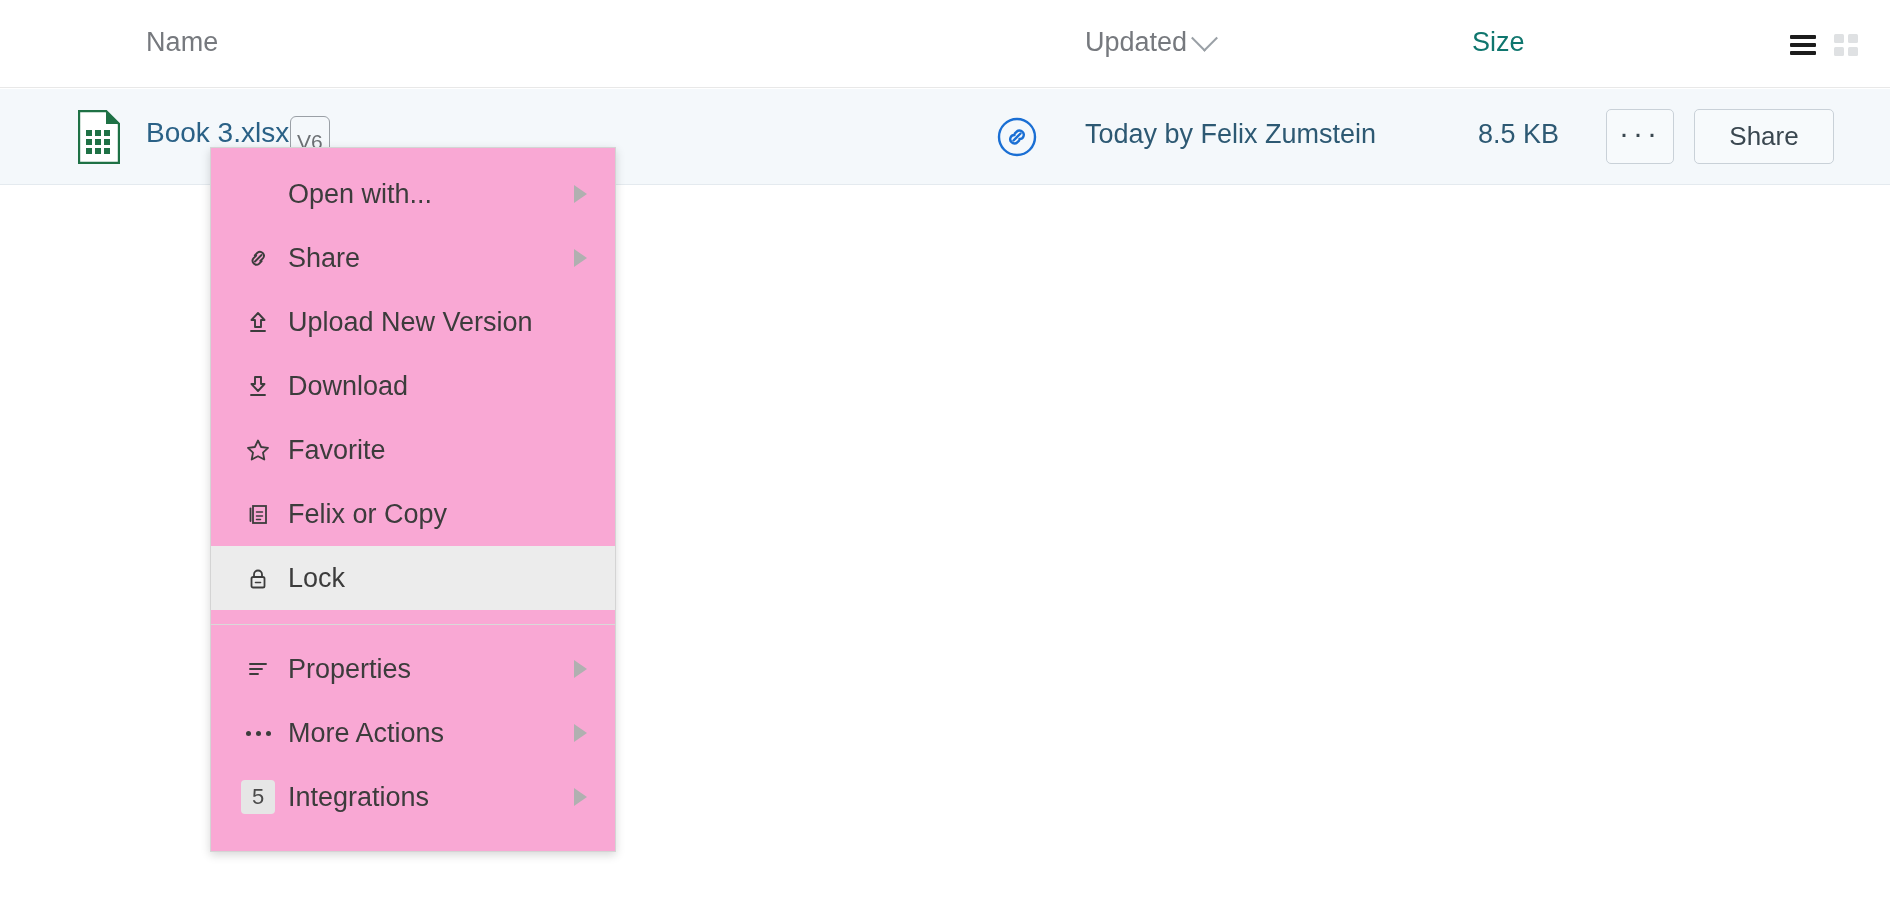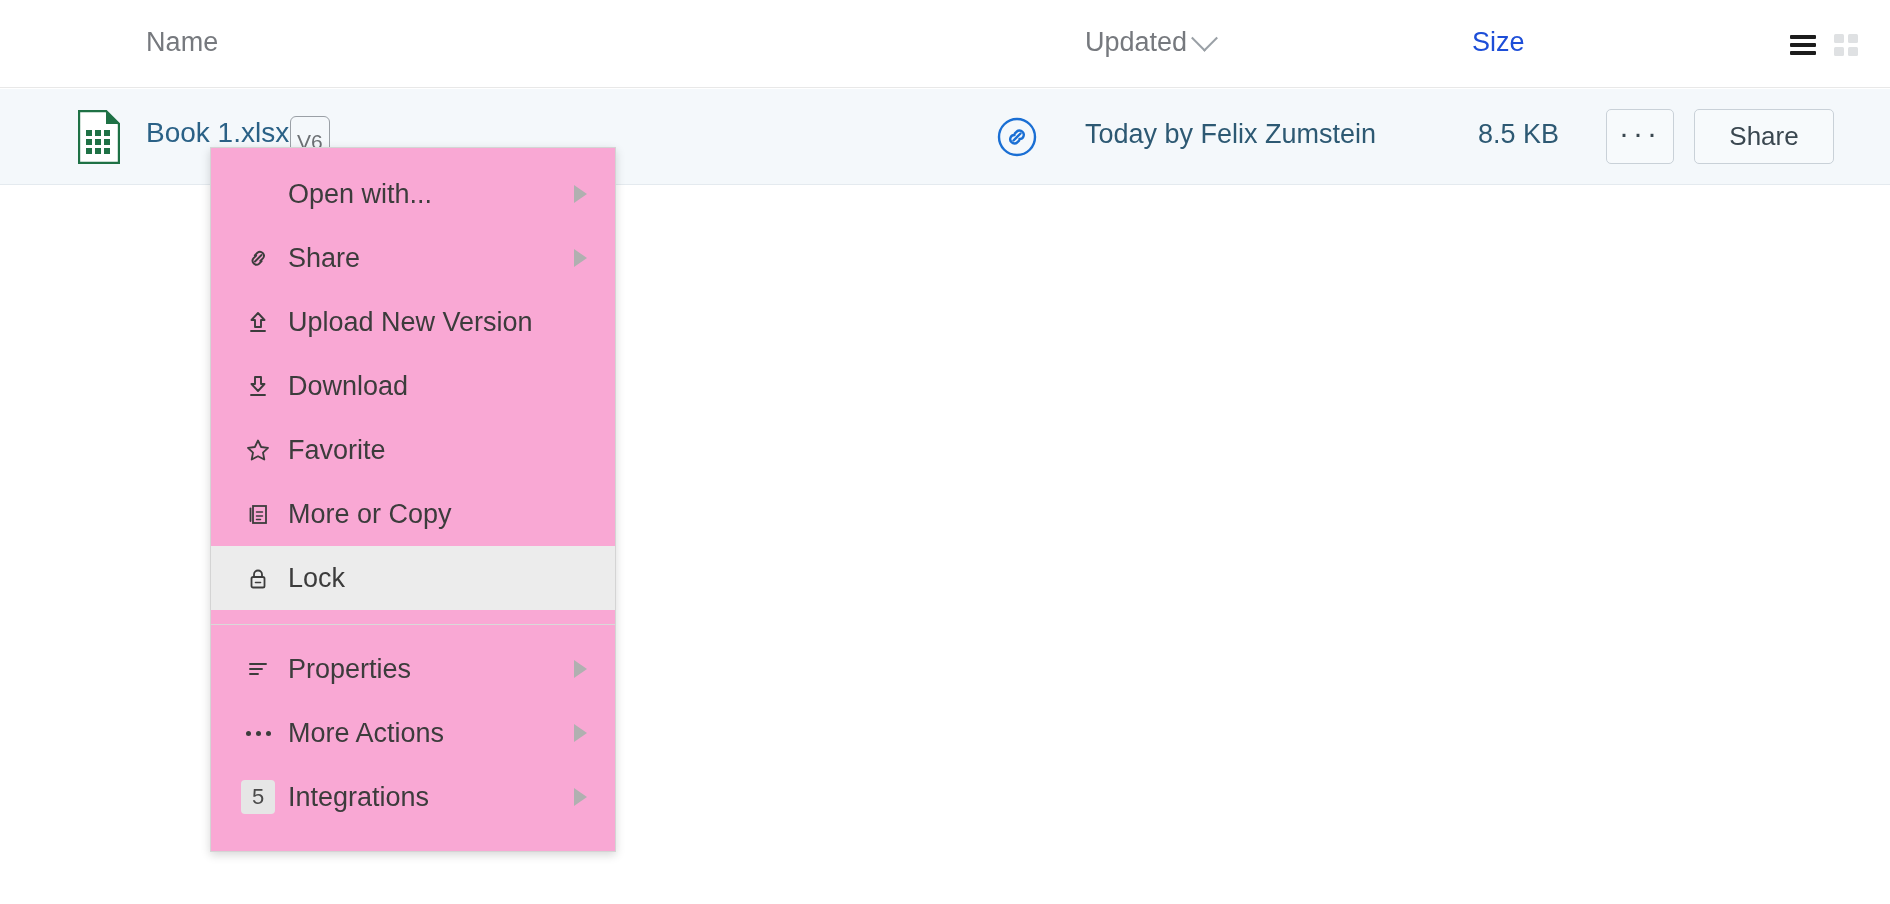--- a/index.html
+++ b/index.html
@@ -41,21 +41,21 @@
     color: #76797e;
     display: flex;
     align-items: center;
     gap: 8px;
     cursor: pointer;
   }
   .col-size {
     position: absolute;
     left: 1472px; top: 27px;
     font-size: 27px;
-    color: #1d4ed8;
+    color: #0f766e;
     cursor: pointer;
   }
   .chev-down {
     display: inline-block;
     width: 17px; height: 17px;
     border-right: 2.4px solid #9aa0a6;
     border-bottom: 2.4px solid #9aa0a6;
     transform: rotate(45deg) translate(-3px,-3px);
   }
 
@@ -261,21 +261,21 @@
         <rect x="8" y="29" width="6" height="6"></rect>
           <rect x="17" y="29" width="6" height="6"></rect>
           <rect x="26" y="29" width="6" height="6"></rect>
         <rect x="8" y="38" width="6" height="6"></rect>
           <rect x="17" y="38" width="6" height="6"></rect>
           <rect x="26" y="38" width="6" height="6"></rect>
       </g>
     </svg>
   </span>
 
-  <div class="file-name">Book 1.xlsx</div>
+  <div class="file-name">Book 3.xlsx</div>
   <div class="version-badge">V6</div>
 
   <span class="link-badge">
     <svg width="42" height="42" viewBox="0 0 42 42">
       <circle cx="21" cy="21" r="18" fill="none" stroke="#1a6fd4" stroke-width="2.4"></circle>
       <path d="M17.5 24.5 L24.5 17.5" stroke="#1a6fd4" stroke-width="2.4" stroke-linecap="round"></path>
       <path d="M18.5 19 a4.2 4.2 0 0 0 -3 7.2 a4.2 4.2 0 0 0 6 0 l1.6 -1.6" fill="none" stroke="#1a6fd4" stroke-width="2.4" stroke-linecap="round"></path>
       <path d="M23.5 23 a4.2 4.2 0 0 0 3 -7.2 a4.2 4.2 0 0 0 -6 0 l-1.6 1.6" fill="none" stroke="#1a6fd4" stroke-width="2.4" stroke-linecap="round"></path>
     </svg>
   </span>
@@ -339,21 +339,21 @@
     </div>
 
     <div class="ctx-item">
       <span class="ctx-icon">
         <svg width="30" height="30" viewBox="0 0 30 30">
           <rect x="10" y="7" width="13" height="17" fill="none" stroke="#3c3c3c" stroke-width="1.8"></rect>
           <path d="M7.5 9.5 V22" stroke="#3c3c3c" stroke-width="1.8" stroke-linecap="round"></path>
           <path d="M13.5 13 H19.5 M13.5 17 H19.5 M13.5 20.5 H17.5" stroke="#3c3c3c" stroke-width="1.5" stroke-linecap="round"></path>
         </svg>
       </span>
-      <span class="ctx-label">More or Copy</span>
+      <span class="ctx-label">Felix or Copy</span>
     </div>
 
     <div class="ctx-item is-active">
       <span class="ctx-icon">
         <svg width="30" height="30" viewBox="0 0 30 30">
           <rect x="8.5" y="14" width="13" height="10.5" rx="1.6" fill="none" stroke="#3c3c3c" stroke-width="1.8"></rect>
           <path d="M11 14 V11.5 a4 4 0 0 1 8 0 V14" fill="none" stroke="#3c3c3c" stroke-width="1.8"></path>
           <path d="M12.5 19.5 H17.5" stroke="#3c3c3c" stroke-width="1.6" stroke-linecap="round"></path>
         </svg>
       </span>

